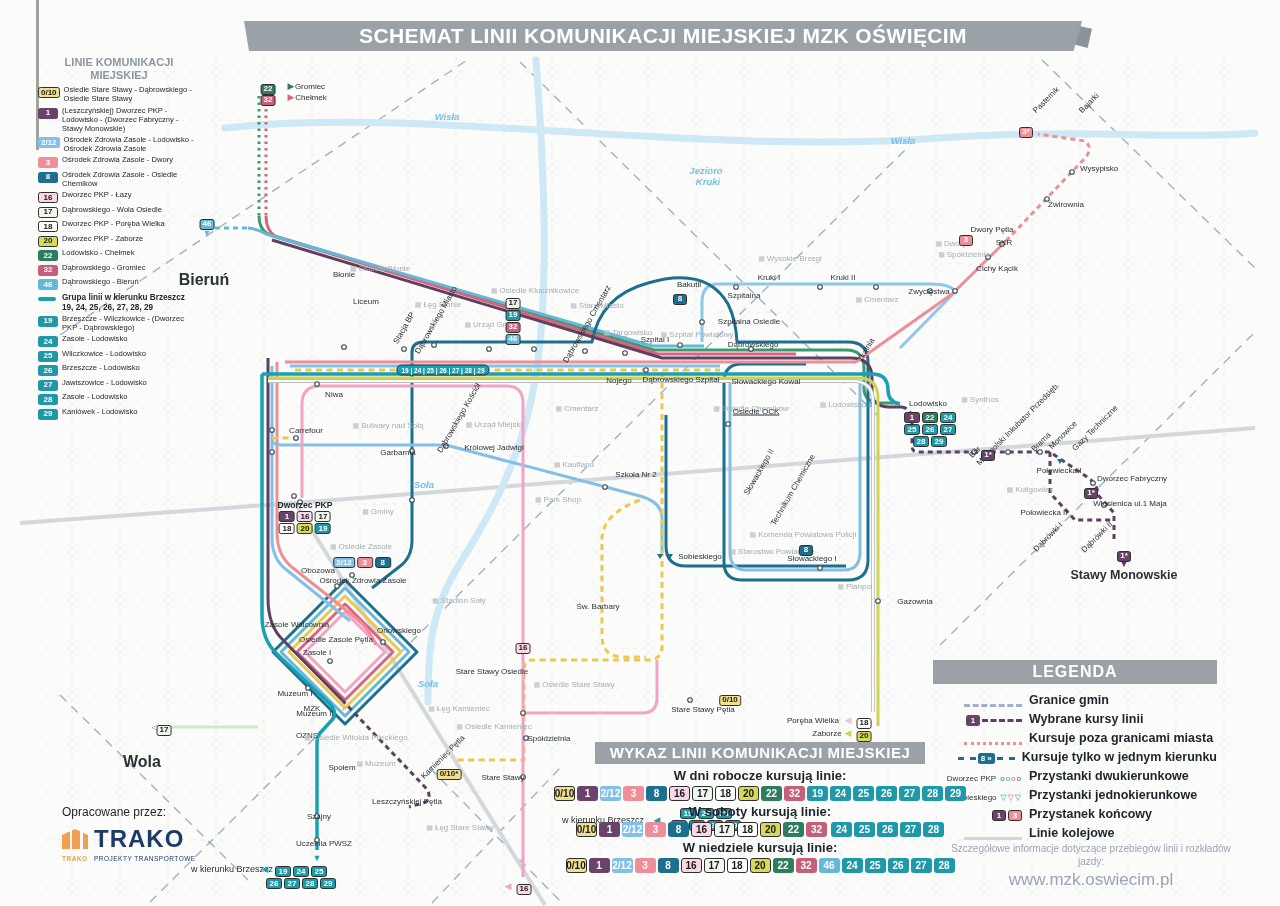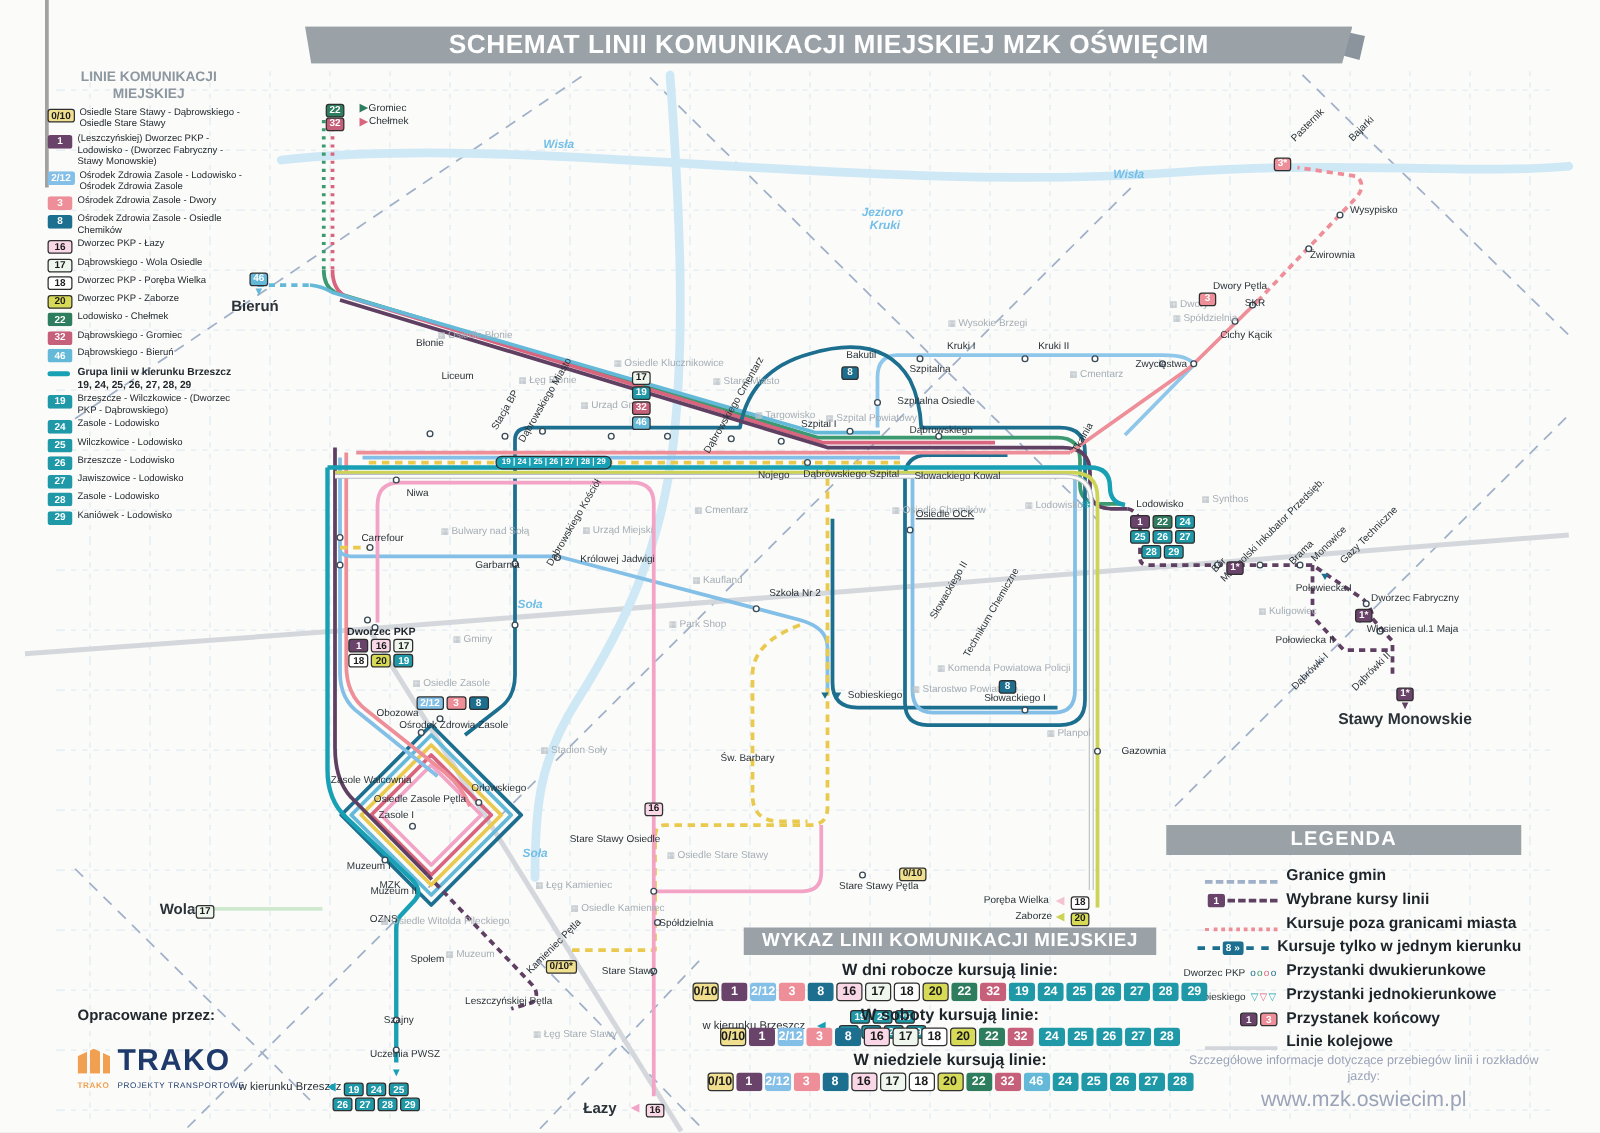--- a/index.html
+++ b/index.html
@@ -30,21 +30,21 @@
   .prail{stroke:var(--rail);stroke-width:4;opacity:.95}
   .pgran{stroke:var(--granice);stroke-width:1.4;stroke-dasharray:9 7}
   .priver{stroke:var(--river);stroke-width:7;stroke-linecap:round}
   .st{fill:#fff;stroke:#3a4a55;stroke-width:1.1}
   .tri{fill:#1d6f90}
   
   #maplabels{position:absolute;left:0;top:0;width:1280px;height:906px;z-index:2;pointer-events:none;}
   .ml{position:absolute;transform:translate(-50%,-50%);font-size:8px;color:#2a3238;white-space:nowrap;}
   .ml.b{color:#a4adb5;} .ml.b::before{content:"▦ ";font-size:7px;color:#b8c0c7;}
   .ml.r{color:#74bfe8;font-style:italic;font-weight:bold;font-size:9.5px;}
-  .ml.big{font-size:12px;font-weight:bold;}
+  .ml.big{font-size:16px;font-weight:bold;margin-top:35px;}
   .ml.big2{font-size:12.5px;font-weight:bold;}
   .ml.dir{font-size:9px;}
   .ml.snow{color:#18a0b4;font-size:10px;}
   .ml.rot45{transform:translate(-50%,-50%) rotate(-45deg);}
   .ml.rot60{transform:translate(-50%,-50%) rotate(-60deg);}
   .arr{position:absolute;transform:translate(-50%,-50%);font-size:9px;z-index:2;}
   .bdg{display:inline-flex;align-items:center;justify-content:center;font-size:8px;font-weight:bold;
        padding:0 2px;border-radius:2.5px;height:11px;min-width:14px;border:1px solid transparent;
        box-sizing:border-box;line-height:10px;}
   .mbw{position:absolute;transform:translate(-50%,-50%);z-index:3;}
@@ -79,21 +79,21 @@
   .lgtri{font-size:8px;letter-spacing:1px;}
   
   #wykaz{position:absolute;left:575px;top:742px;width:370px;z-index:4;text-align:center;}
   .wz-h{background:var(--bar);color:#fff;font-weight:bold;font-size:15px;height:22px;line-height:22px;letter-spacing:.5px;margin:0 20px 4px 20px;}
   .wzlab{font-size:13px;font-weight:bold;margin:3px 0 3px 0;}
   .wzrow{display:flex;justify-content:center;align-items:center;}
   .wzrow .bdg{height:15px;min-width:21px;font-size:10px;border-radius:3px;margin:0 1px;padding:0 3px;}
   .wzgap{width:16px;}
   
   #credit{position:absolute;left:62px;top:805px;z-index:4;}
-  .c1{font-size:12px;color:#22292e;margin-bottom:16px;font-weight:bold;}
+  .c1{font-size:12px;color:#22292e;margin-bottom:6px;}
   .logo{display:flex;align-items:center;gap:6px;}
   .licon{display:inline-block;width:26px;height:20px;background:
      linear-gradient(90deg,#f0a050 0 30%,transparent 30% 40%,#f0a050 40% 70%,transparent 70% 80%,#f0a050 80% 100%);
      clip-path:polygon(0 100%,0 30%,50% 0,100% 30%,100% 100%);}
   .ltxt{font-size:24px;font-weight:bold;color:#1d3a6b;letter-spacing:1px;}
   .lsub{font-size:6.5px;color:#1d3a6b;margin-top:2px;letter-spacing:.5px;}
   .lsub .ls1{color:#f0a050;font-weight:bold;margin-right:4px;}
   #urlinfo{position:absolute;left:948px;top:843px;width:286px;text-align:center;color:#9aa3b8;z-index:4;}
   .u1{font-size:10px;line-height:1.25;}
   .u2{font-size:17px;margin-top:2px;}

